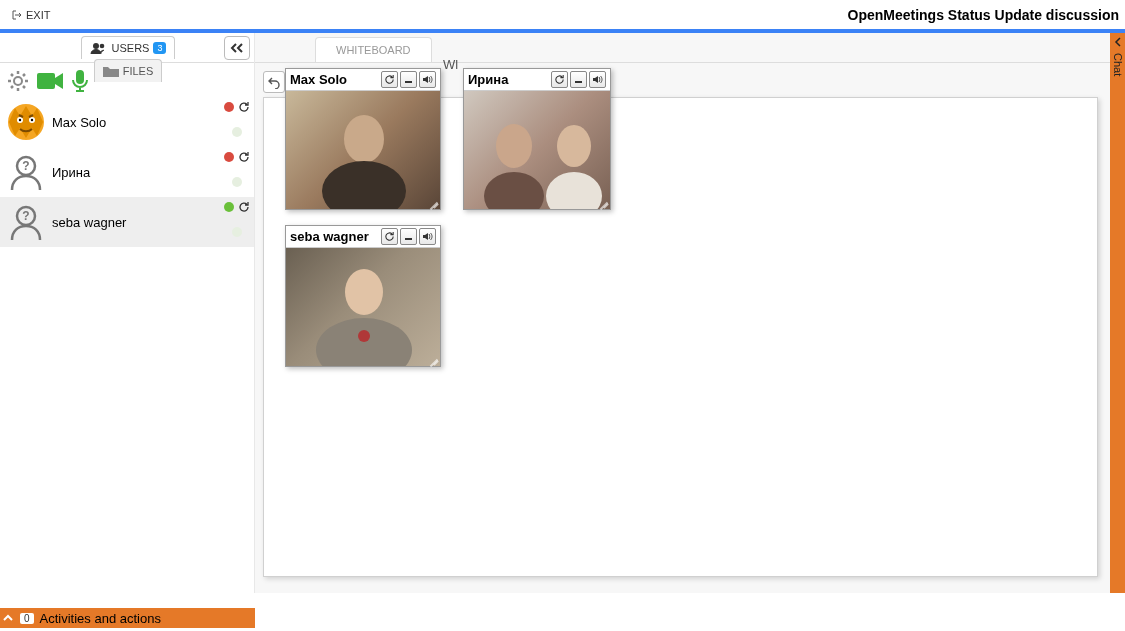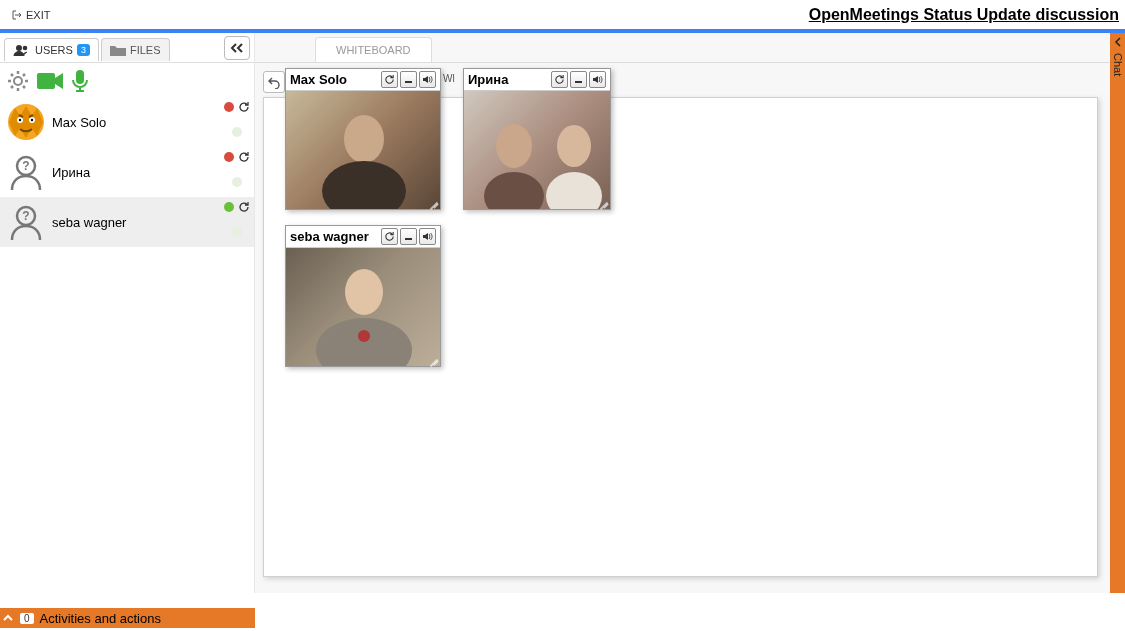--- a/index.html
+++ b/index.html
@@ -1,27 +1,27 @@
 <!DOCTYPE html>
 <html><head>
 <meta charset="utf-8">
 <style>
 * { margin: 0; padding: 0; box-sizing: border-box; font-family: Arial, Helvetica, sans-serif; }
 html, body { width: 1125px; height: 631px; overflow: hidden; background: #fff; }
 
 .top-bar { height: 33px; display: flex; align-items: center; justify-content: space-between; padding: 0 6px; border-bottom: 4px solid #3b82f6; }
 .exit-btn { font-size: 11px; color: #333; display: flex; align-items: center; gap: 4px; cursor: pointer; padding: 4px 6px; }
-.room-title { font-size: 16px; font-weight: bold; text-decoration: underline; }
+.room-title { font-size: 14px; font-weight: bold; }
 
 .main-row { display: flex; height: 560px; position: relative; }
 
 
 .left-panel { width: 255px; background: #fff; border-right: 1px solid #e8e8e8; display: flex; flex-direction: column; }
 
-.tabs-row { display: flex; padding: 3px 0 0 4px; align-items: center; height: 30px; border-bottom: 1px solid #ddd; position: relative; }
+.tabs-row { display: flex; padding: 3px 0 0 4px; align-items: center; height: 30px; border-bottom: 1px solid #ddd; position: relative; flex-direction: column; }
 .panel-tab { display: flex; align-items: center; gap: 4px; padding: 5px 8px; font-size: 11px; color: #555; background: #f2f2f2; border: 1px solid #ccc; border-bottom: none; border-radius: 4px 4px 0 0; cursor: pointer; margin-right: 2px; }
 .panel-tab.active { background: #fff; color: #333; position: relative; z-index: 2; }
 .panel-tab .badge { background: #2196f3; color: #fff; font-size: 9px; padding: 1px 4px; border-radius: 3px; }
 .collapse-btn { position: absolute; right: 4px; top: 3px; width: 26px; height: 24px; border: 1px solid #bbb; border-radius: 4px; background: #fff; display: flex; align-items: center; justify-content: center; cursor: pointer; }
 
 .controls-row { display: flex; align-items: center; gap: 6px; padding: 6px 6px 4px 6px; }
 .ctrl-icon { color: #8a8a8a; }
 .ctrl-cam { color: #40b340; }
 .ctrl-mic { color: #40b340; }
 
@@ -37,21 +37,21 @@
 .dot.green { background: #6ac03a; }
 .dot.pale { background: #e6efe0; }
 .refresh-sm { cursor: pointer; }
 
 
 .center { flex: 1; background: #f7f7f7; position: relative; }
 .wb-tabs { height: 30px; display: flex; align-items: flex-end; padding-left: 60px; border-bottom: 1px solid #ddd; text-align: right; }
 .wb-tab { padding: 6px 20px; font-size: 11px; color: #999; border: 1px solid #ddd; border-bottom: none; border-radius: 4px 4px 0 0; background: #fff; cursor: pointer; }
 .wb-tool-row { position: absolute; left: 8px; top: 38px; display: flex; gap: 2px; }
 .wb-btn { width: 22px; height: 22px; border: 1px solid #bbb; border-radius: 3px; background: #fff; display: flex; align-items: center; justify-content: center; cursor: pointer; }
-.wb-label-frag { position: absolute; left: 188px; top: 40px; font-size: 10px; color: #555; }
+.wb-label-frag { position: absolute; left: 188px; top: 24px; font-size: 13px; color: #555; }
 
 .whiteboard { position: absolute; left: 8px; top: 64px; right: 12px; height: 480px; background: #fff; border: 1px solid #d0d0d0; box-shadow: 2px 2px 5px rgba(0,0,0,0.15); }
 
 
 .video-tile { position: absolute; width: 156px; border: 1px solid #999; background: #fff; box-shadow: 2px 2px 5px rgba(0,0,0,0.25); }
 .vt-header { height: 22px; display: flex; align-items: center; padding: 0 4px; background: #fff; border-bottom: 1px solid #ccc; }
 .vt-name { flex: 1; font-size: 13px; font-weight: bold; white-space: nowrap; overflow: hidden; }
 .vt-icons { display: flex; gap: 2px; }
 .vt-ico { width: 17px; height: 17px; border: 1px solid #888; border-radius: 2px; background: linear-gradient(#fff,#e8e8e8); display: flex; align-items: center; justify-content: center; cursor: pointer; }
 .vt-body { height: 118px; background: #777; position: relative; }

